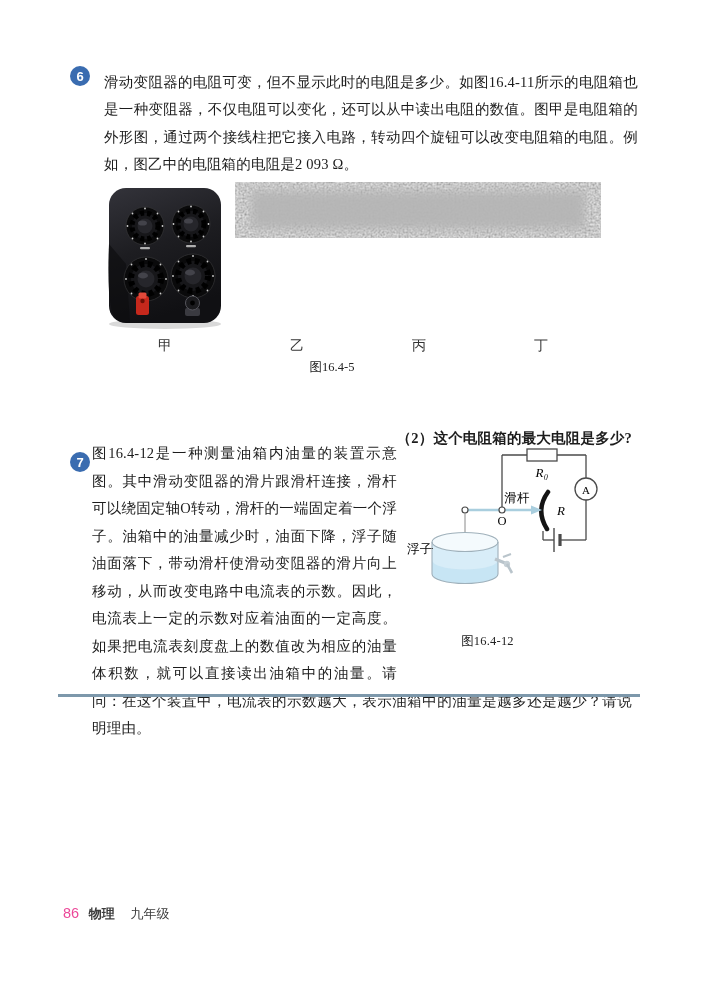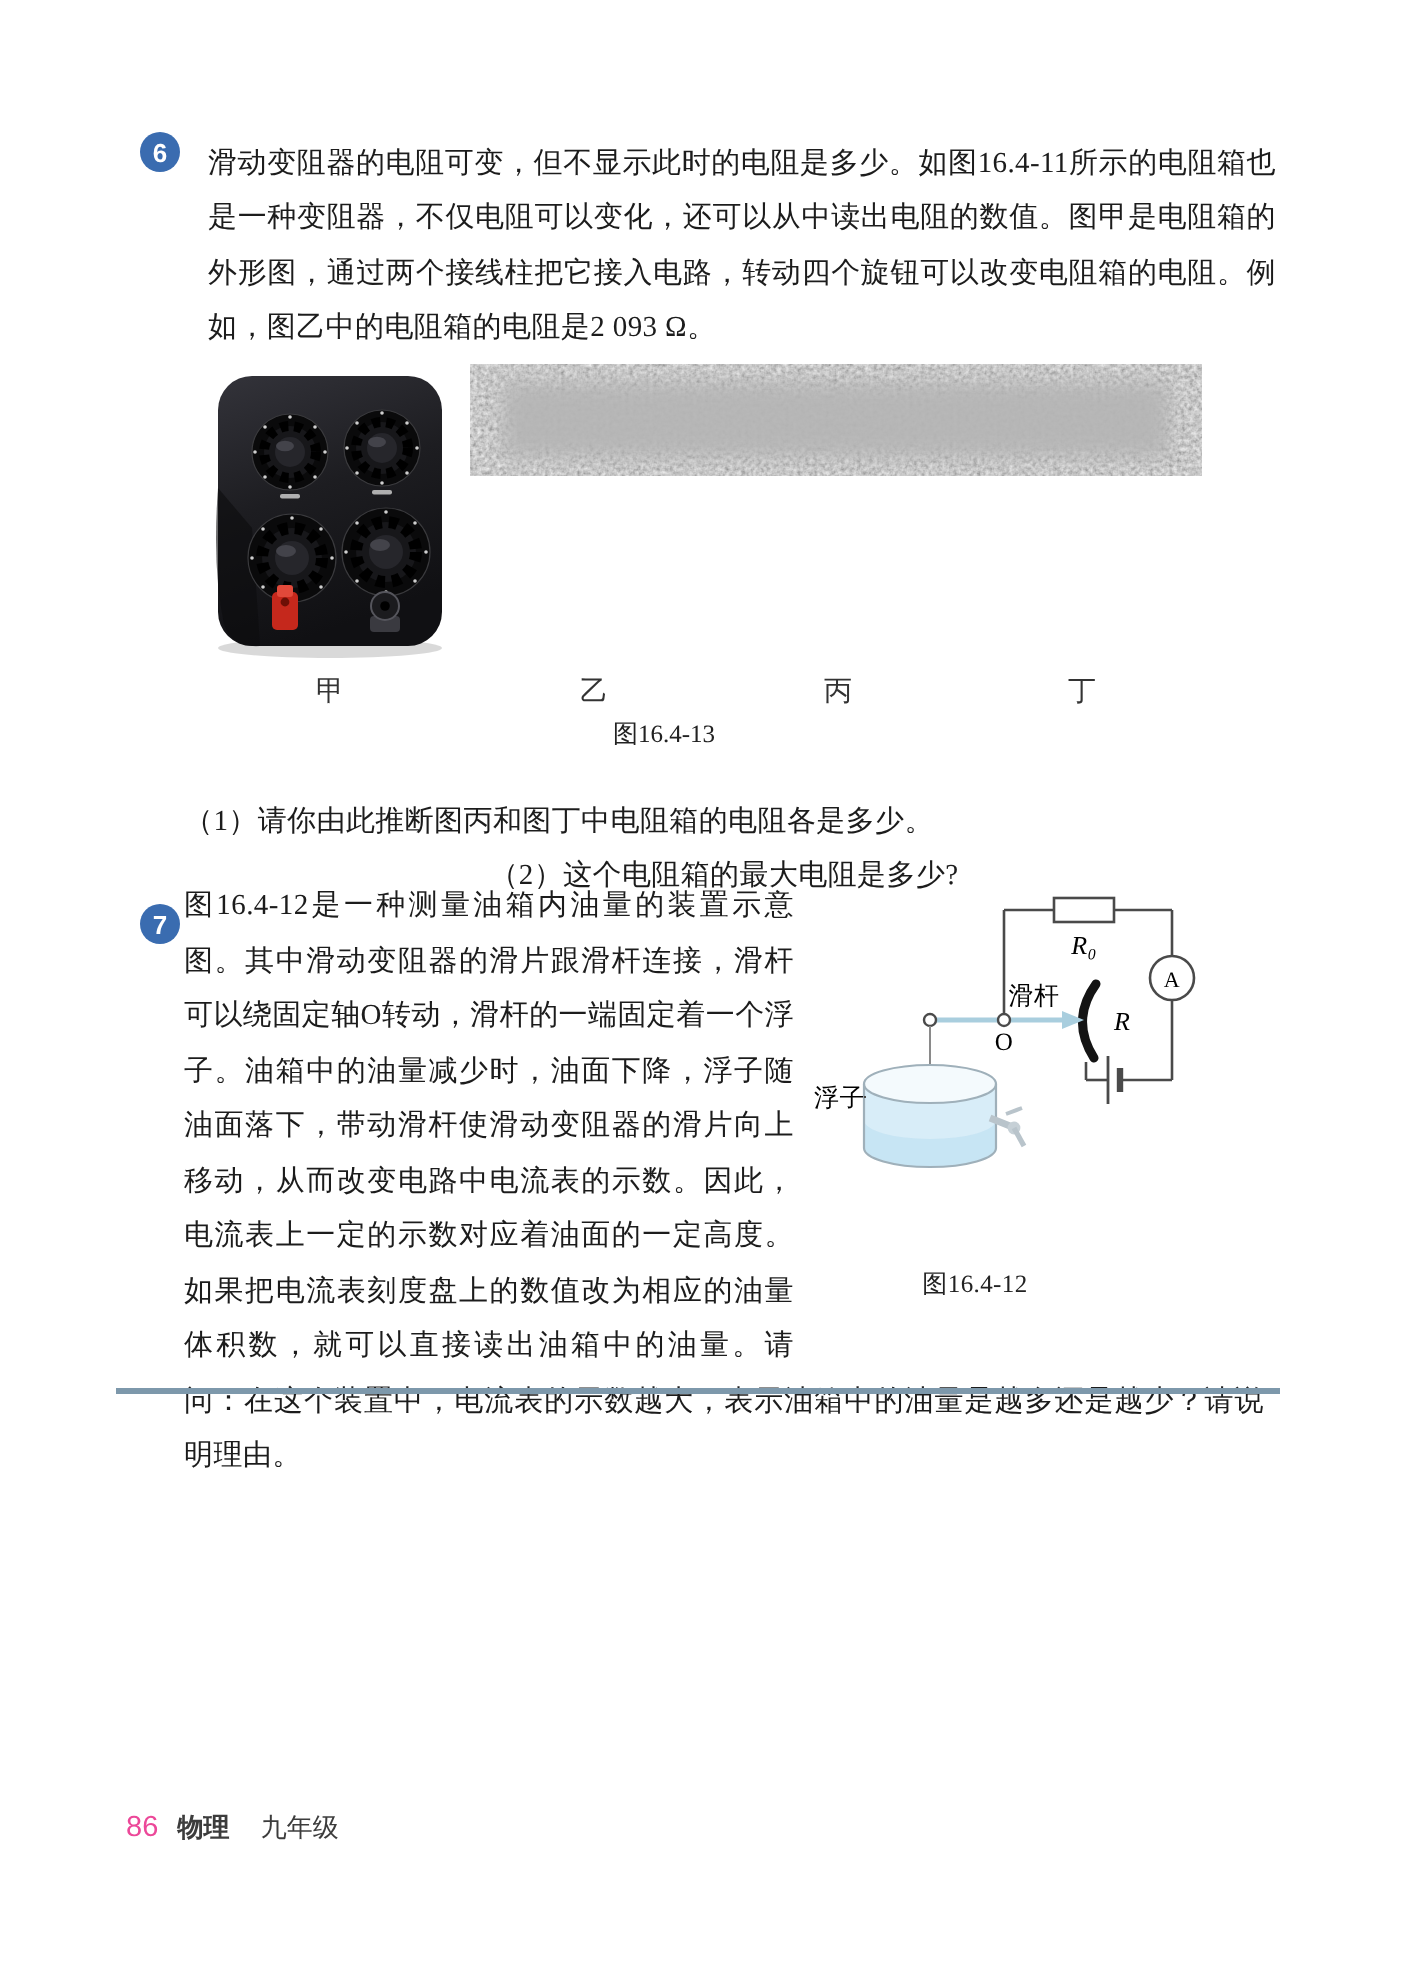--- a/index.html
+++ b/index.html
@@ -18,21 +18,21 @@
     font-family:"Liberation Sans", sans-serif; font-weight:bold; font-size:13px;
     display:flex; align-items:center; justify-content:center; line-height:1;
   }
 
   .ptext {
     position:absolute; font-size:14.5px; line-height:27.5px;
     text-align:justify; letter-spacing:0.2px;
   }
   #p6-text { left:104px; top:54px; width:534px; }
   #subq1   { left:92px; top:383px; width:540px; text-align:left; }
-  #subq2   { left:92px; top:410px; width:540px; text-align:center; }
+  #subq2   { left:92px; top:410px; width:540px; text-align:right;font-weight:bold; }
   #p7-block{ left:92px; top:440px; width:540px; }
 
   
   .fig1611 { position:absolute; left:92px; top:182px; width:534px; height:202px; }
   .photo   { position:absolute; left:8px; top:2px; width:130px; height:146px; }
   .blurstrip { position:absolute; left:143px; top:0; width:366px; height:56px; overflow:hidden; }
   .blurcore  { position:absolute; left:16px; top:9px; right:16px; bottom:9px;
                background:#b5b5b5; filter:blur(5px); opacity:.92; }
   .flabel  { position:absolute; top:155px; transform:translateX(-50%);
              font-size:14px; color:#333; }
@@ -170,24 +170,23 @@
         </defs>
         <rect width="366" height="56" filter="url(#grainF)" opacity="0.8"></rect>
       </svg>
       <div class="blurcore"></div>
     </div>
 
     <span class="flabel" style="left:73px">甲</span>
     <span class="flabel" style="left:205px">乙</span>
     <span class="flabel" style="left:327px">丙</span>
     <span class="flabel" style="left:449px">丁</span>
-    <span class="fcap" style="left:240px">图16.4-13</span>
+    <span class="fcap" style="left:240px">图16.4-5</span>
   </div>
 
-  <p class="ptext" id="subq1">（1）请你由此推断图丙和图丁中电阻箱的电阻各是多少。</p>
   <p class="ptext" id="subq2">（2）这个电阻箱的最大电阻是多少?</p>
 
   <span class="badge" style="left:70px; top:452px;">7</span>
   <div class="ptext" id="p7-block">
     <div class="fig1612">
       <svg width="225" height="160" viewBox="0 0 225 160">
 
         <g stroke="#4a4a4a" stroke-width="1.3" fill="none">
           <path d="M95 13 H179"></path>
           <path d="M95 13 V68"></path>

